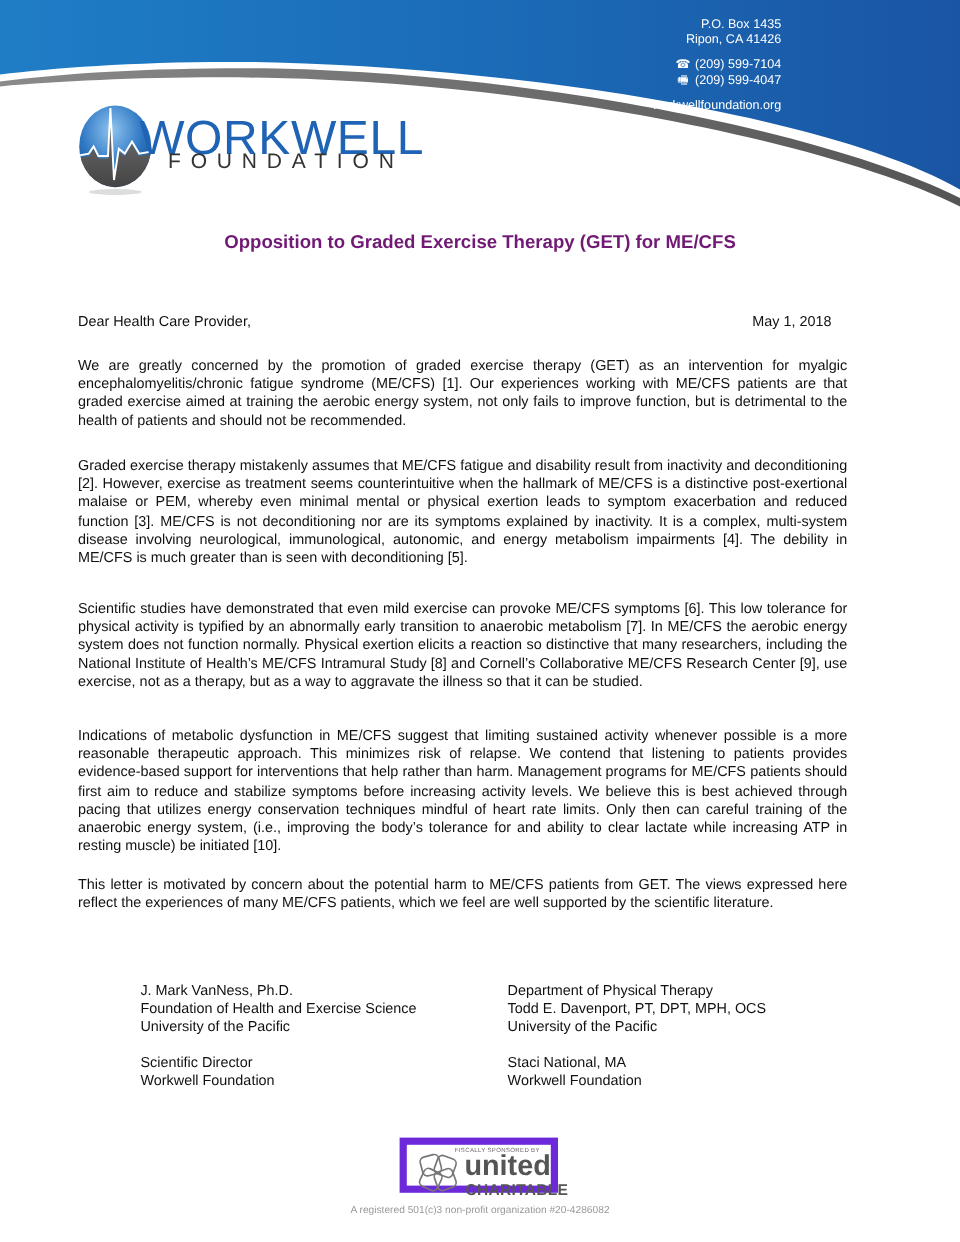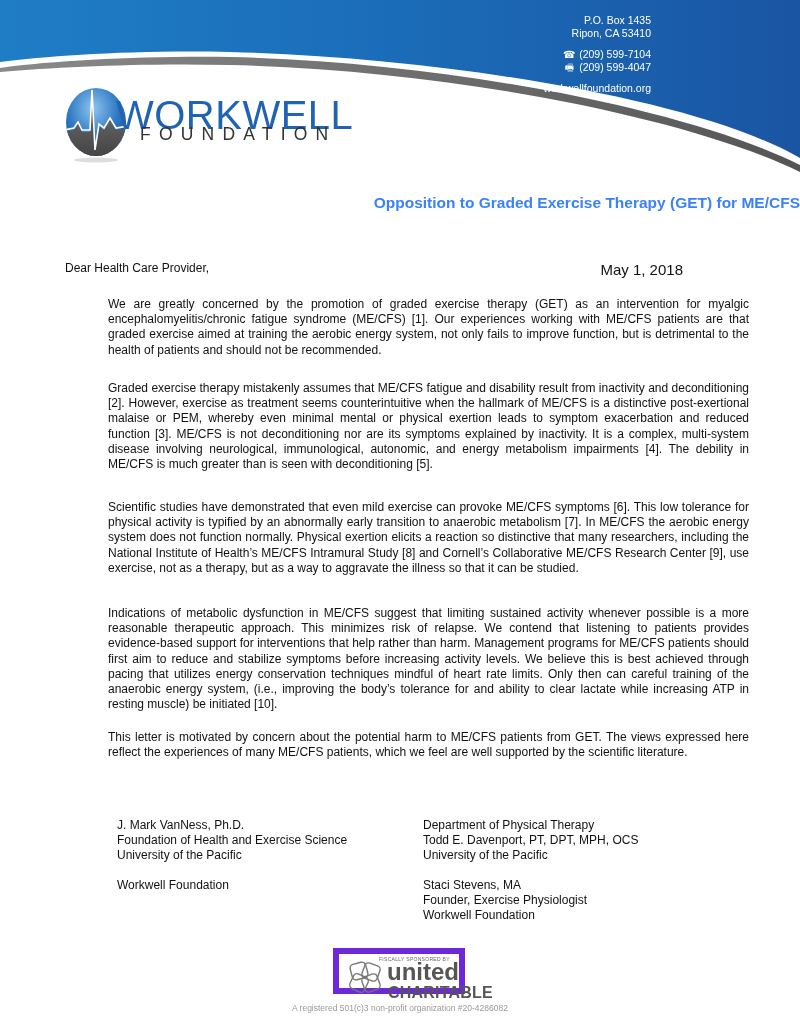--- a/index.html
+++ b/index.html
@@ -5,30 +5,30 @@
   html, body { margin:0; padding:0; background:#ffffff; }
   body { width:800px; height:1035px; position:relative; overflow:hidden; font-family:"Liberation Sans", sans-serif; color:#111; }
   .header { position:absolute; left:0; top:0; width:668px; height:175px; }
   .header svg { position:absolute; left:0; top:0; }
   .contact { position:absolute; right:17px; top:14px; text-align:right; color:#ffffff; font-size:10.5px; line-height:13px; }
   .contact .gap { height:8px; }
   .contact .icon { display:inline-block; width:14px; text-align:center; margin-right:3px; font-size:10px; }
   .logo { position:absolute; left:64px; top:86px; width:280px; height:80px; }
   .logo-word { position:absolute; left:52px; top:9px; font-size:40px; font-weight:normal; color:#1f63b5; letter-spacing:0.5px; font-family:"Liberation Sans", sans-serif; line-height:40px; }
   .logo-sub { position:absolute; left:76px; top:38px; font-size:17.5px; color:#333; letter-spacing:8.2px; line-height:20px; }
-  .title { position:absolute; left:0; width:800px; top:194px; text-align:right; font-size:15.5px; font-weight:bold; color:#3b82f6; }
+  .title { position:absolute; left:0; width:800px; top:194px; text-align:center; font-size:15.5px; font-weight:bold; color:#701a75; }
   .salutation { position:absolute; left:65px; top:261px; font-size:12px; }
-  .date { position:absolute; right:117px; top:261px; font-size:15px; }
-  .body-text { position:absolute; left:65px; width:641px; font-size:12px; line-height:15.2px; text-align:justify; color:#111;margin-left:43px; }
+  .date { position:absolute; right:107px; top:261px; font-size:12px; }
+  .body-text { position:absolute; left:65px; width:641px; font-size:12px; line-height:15.2px; text-align:justify; color:#111; }
   .sigs { position:absolute; left:117px; top:818px; width:600px; font-size:12px; line-height:15.2px; }
   .sig { position:absolute; width:300px; }
   .sponsor { position:absolute; left:333px; top:948px; width:132px; height:46px; border:6px solid #6d28d9; box-sizing:border-box; background:#fff; }
   .sponsor .small { position:absolute; left:40px; top:2px; font-size:5px; color:#666; letter-spacing:0.3px; }
   .sponsor .big { position:absolute; left:48px; top:6px; font-size:24px; font-weight:bold; color:#555; line-height:24px; }
-  .sponsor .char { position:absolute; left:49px; top:30px; font-size:16px; font-weight:bold; color:#555; letter-spacing:0.2px; }
+  .sponsor .char { position:absolute; left:49px; top:30px; font-size:13px; font-weight:bold; color:#555; letter-spacing:0.2px; }
   .sponsor svg { position:absolute; left:8px; top:6px; }
   .footer-reg { position:absolute; left:0; width:800px; top:1003px; text-align:center; font-size:8.5px; color:#999; }
 </style>
 </head>
 <body>
 
 <div class="header">
   <svg width="800" height="175" viewBox="0 0 800 175">
     <defs>
       <linearGradient id="bg" x1="0" y1="0" x2="1" y2="0">
@@ -41,21 +41,21 @@
         <stop offset="0.6" stop-color="#6a6a6a"></stop>
         <stop offset="1" stop-color="#555555"></stop>
       </linearGradient>
     </defs>
     <path d="M0,0 L800,0 L800,158 C700,100 450,58 230,52 C130,50 50,56 0,62 Z" fill="url(#bg)"></path>
     <path d="M0,68 C60,60 140,56 230,57 C450,62 690,110 800,165 L800,172 C690,118 450,70 230,65 C140,63 60,67 0,72 Z" fill="url(#gg)"></path>
   </svg>
 
   <div class="contact">
     <div>P.O. Box 1435</div>
-    <div>Ripon, CA  53410</div>
+    <div>Ripon, CA  41426</div>
     <div class="gap"></div>
     <div><span class="icon">☎</span><span>(209) 599-7104</span></div>
     <div><span class="icon">🖷</span><span>(209) 599-4047</span></div>
     <div class="gap"></div>
     <div>workwellfoundation.org</div>
   </div>
 
   <div class="logo">
     <svg width="64" height="78" viewBox="0 0 64 78" style="position:absolute;left:0;top:0">
       <defs>
@@ -99,25 +99,25 @@
     <div>J. Mark VanNess, Ph.D.</div>
     <div>Foundation of Health and Exercise Science</div>
     <div>University of the Pacific</div>
   </div>
   <div class="sig" style="left:306px;top:0">
     <div>Department of Physical Therapy</div>
     <div>Todd E. Davenport, PT, DPT, MPH, OCS</div>
     <div>University of the Pacific</div>
   </div>
   <div class="sig" style="left:0;top:60px">
+    <div>Scientific Director</div>
     <div>Workwell Foundation</div>
   </div>
   <div class="sig" style="left:306px;top:60px">
-    <div>Staci Stevens, MA</div>
-    <div>Founder, Exercise Physiologist</div>
+    <div>Staci National, MA</div>
     <div>Workwell Foundation</div>
   </div>
 </div>
 
 <div class="sponsor">
   <svg width="36" height="34" viewBox="0 0 36 34">
     <g fill="none" stroke="#777" stroke-width="1.4">
       <rect x="4" y="3" width="16" height="16" rx="4" transform="rotate(-15 12 11)"></rect>
       <rect x="16" y="4" width="16" height="16" rx="4" transform="rotate(20 24 12)"></rect>
       <rect x="4" y="15" width="16" height="16" rx="4" transform="rotate(25 12 23)"></rect>

